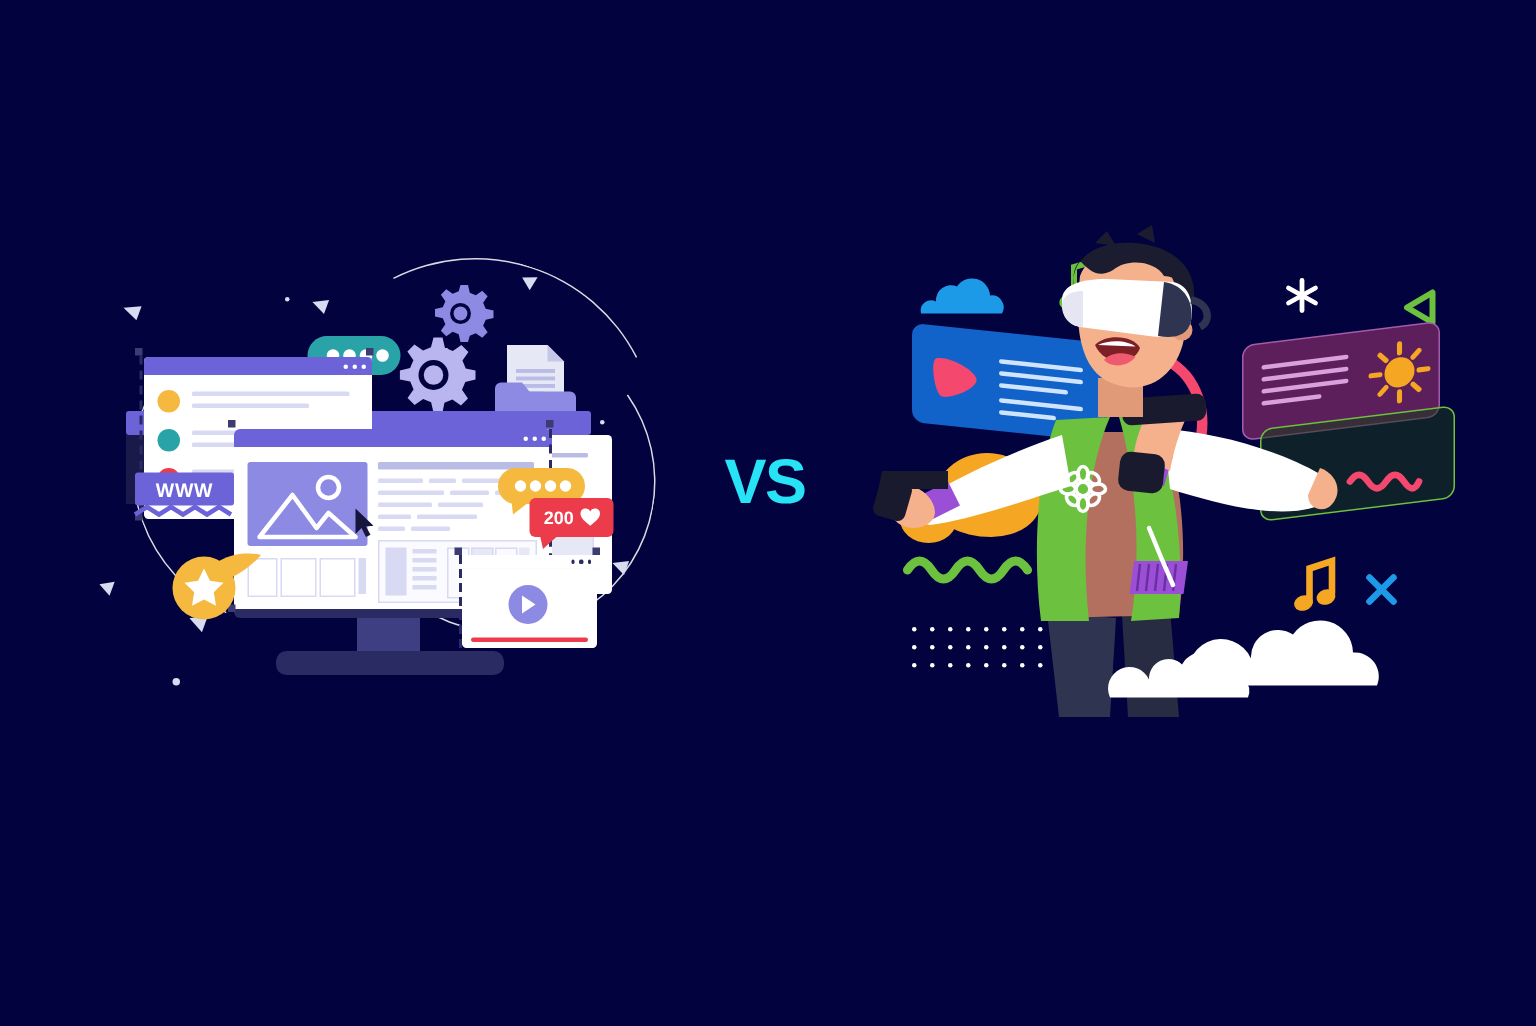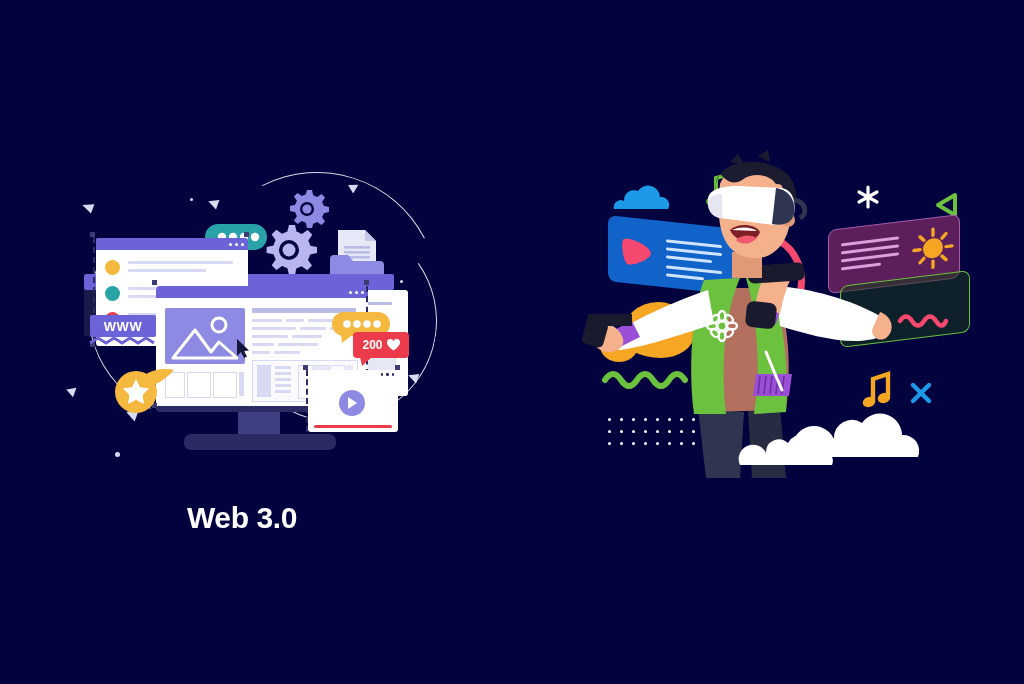--- a/index.html
+++ b/index.html
@@ -519,15 +519,15 @@
       </svg>
     </div>
     <div class="abs" style="left:160px;top:272px;">
       <svg width="92" height="34" viewBox="0 0 92 34">
         <path d="M0 33 h92 a12 12 0 0 0 -14 -16 a16 16 0 0 0 -30 -6 a13 13 0 0 0 -22 10 a11 11 0 0 0 -26 12 z" fill="#ffffff"></path>
       </svg>
     </div>
 
   </div>
 
-  <div class="title" id="title-web">Web 3.0</div>
+  <div id="vs-label">VS</div>
 
 </div>
 
 </body></html>

